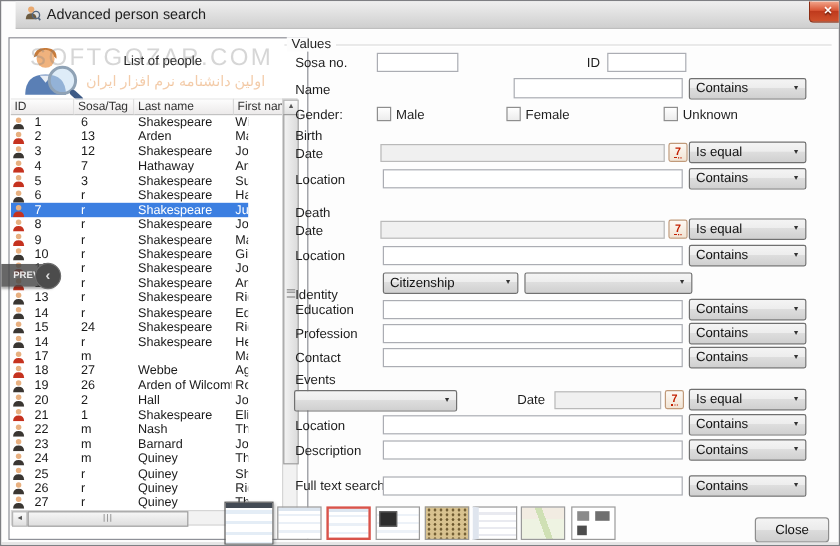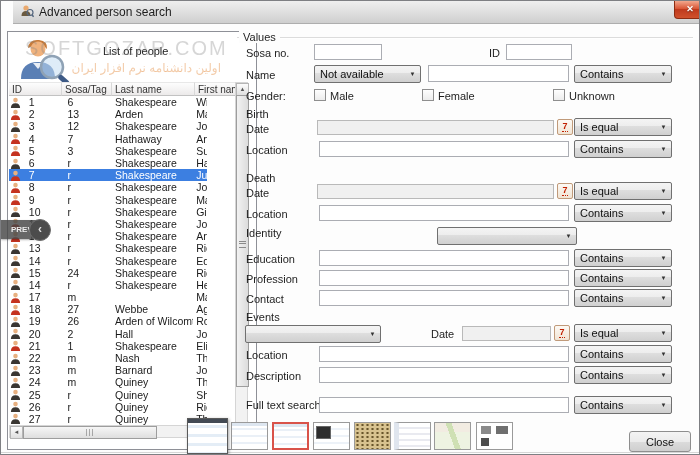--- a/index.html
+++ b/index.html
@@ -466,24 +466,20 @@
 
   <div class="gbline"></div>
   <span id="gblabel">Values</span>
 
   <span class="lbl" style="left:245px;top:46px">Sosa no.</span>
   <input class="txt" style="left: 313px; top: 43px; width: 68px; height: 16px;">
   <span class="lbl" style="left:488px;top:46px">ID</span>
   <input class="txt" style="left: 505px; top: 43px; width: 66px; height: 16px;">
 
   <span class="lbl" style="left:245px;top:68px">Name</span>
-  <div class="combo" style="left:313px;top:64px;width:107px">
-      <span>Not available</span>
-      <span class="arr">▼</span>
-    </div>
   <input class="txt" style="left: 427px; top: 64px; width: 141px; height: 17px;">
   <div class="combo" style="left:573px;top:64px;width:98px">
       <span>Contains</span>
       <span class="arr">▼</span>
     </div>
 
   <span class="lbl" style="left:245px;top:89px">Gender:</span>
   <span class="cb" style="left:313px;top:88px"></span>
   <span class="lbl" style="left:329px;top:89px">Male</span>
   <span class="cb" style="left:421px;top:88px"></span>
@@ -514,21 +510,25 @@
       <span>Is equal</span>
       <span class="arr">▼</span>
     </div>
   <span class="lbl" style="left:245px;top:207px">Location</span>
   <input class="txt" style="left: 318px; top: 204px; width: 250px; height: 16px;">
   <div class="combo" style="left:573px;top:203px;width:98px">
       <span>Contains</span>
       <span class="arr">▼</span>
     </div>
 
-  <span class="lbl" style="left:245px;top:226px">Identity</span>
+  <span class="lbl" style="left:245px;top:239px">Identity</span>
+  <div class="combo" style="left:318px;top:226px;width:113px">
+      <span>Citizenship</span>
+      <span class="arr">▼</span>
+    </div>
   <div class="combo" style="left:436px;top:226px;width:140px">
       <span></span>
       <span class="arr">▼</span>
     </div>
 
   <span class="lbl" style="left:245px;top:252px">Education</span>
   <input class="txt" style="left: 318px; top: 249px; width: 250px; height: 16px;">
   <div class="combo" style="left:573px;top:248px;width:98px">
       <span>Contains</span>
       <span class="arr">▼</span>

